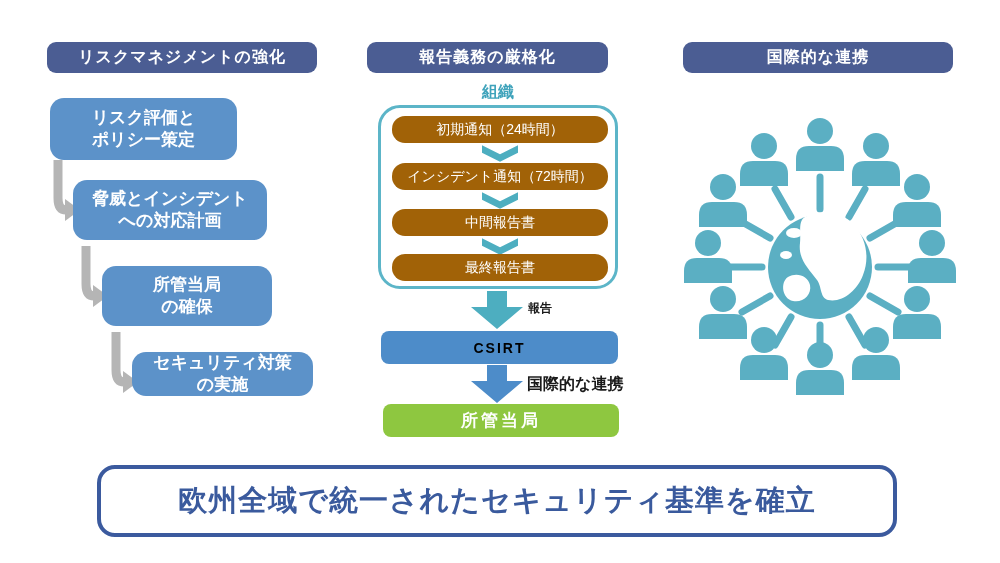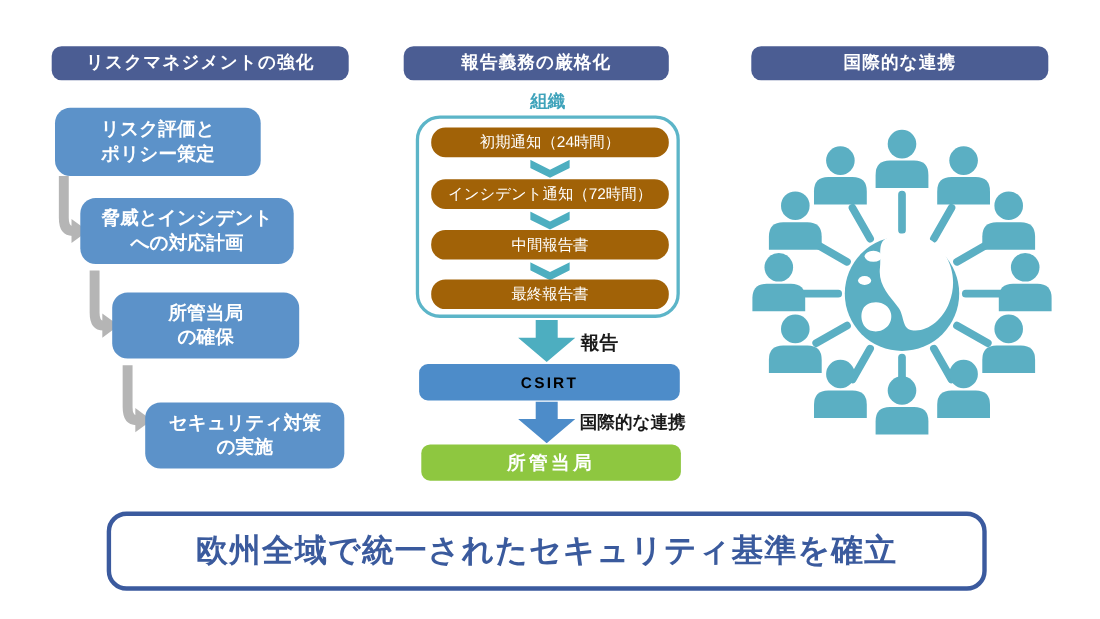--- a/index.html
+++ b/index.html
@@ -14,42 +14,42 @@
   .hdr-mid{left:367px;width:241px;}
   .hdr-right{left:683px;width:270px;}
 
   
   .step{position:absolute;background:#5C92C9;border-radius:14px;color:#fff;font-weight:bold;
         font-size:17px;line-height:1.32;display:flex;align-items:center;justify-content:center;
         text-align:center;white-space:pre-line;}
   .step0{left:50px; top:98px; width:187px;height:62px;}
   .step1{left:73px; top:180px;width:194px;height:60px;}
   .step2{left:102px;top:266px;width:170px;height:60px;}
-  .step3{left:132px;top:352px;width:181px;height:60px;margin-top:14px;}
+  .step3{left:132px;top:352px;width:181px;height:44px;}
   .elbow{position:absolute;width:34px;height:64px;}
   .elbow1{left:48px; top:158px;}
   .elbow2{left:76px; top:244px;}
   .elbow3{left:106px;top:330px;}
 
   
   .org-label{position:absolute;left:378px;top:82px;width:240px;text-align:center;
              color:#3FA3BB;font-weight:bold;font-size:16px;}
   .org-frame{position:absolute;left:378px;top:105px;width:234px;height:178px;
              border:3px solid #5CB5C8;border-radius:22px;background:#fff;}
   .notice{position:absolute;left:392px;width:216px;height:27px;background:#a16207;
           border-radius:13px;color:#fff;font-weight:normal;font-size:14px;display:flex;
           align-items:center;justify-content:center;}
   .notice0{top:116px;} .notice1{top:163px;} .notice2{top:209px;} .notice3{top:254px;}
   .chev{position:absolute;left:482px;width:36px;height:17px;}
   .chev1{top:145px;} .chev2{top:192px;} .chev3{top:238px;}
   .blockarrow{position:absolute;left:471px;width:52px;}
   .arrow-report{top:291px;height:38px;}
   .arrow-cond{top:365px;height:38px;}
   .flow-label{position:absolute;color:#1A1A1A;font-weight:bold;}
-  .lbl-report{left:528px;top:300px;font-size:17px;}
+  .lbl-report{left:528px;top:300px;font-size:12px;}
   .lbl-cond{left:527px;top:374px;font-size:16px;}
   .csirt{position:absolute;left:381px;top:331px;width:237px;height:33px;background:#4D8CC9;
          border-radius:8px;color:#000000;font-weight:bold;font-size:14px;letter-spacing:2px;
          display:flex;align-items:center;justify-content:center;}
   .authority{position:absolute;left:383px;top:404px;width:236px;height:33px;background:#8EC740;
          border-radius:8px;color:#fff;font-weight:bold;font-size:17px;letter-spacing:3px;
          display:flex;align-items:center;justify-content:center;}
 
   
   .network{position:absolute;left:668px;top:115px;width:304px;height:304px;}

